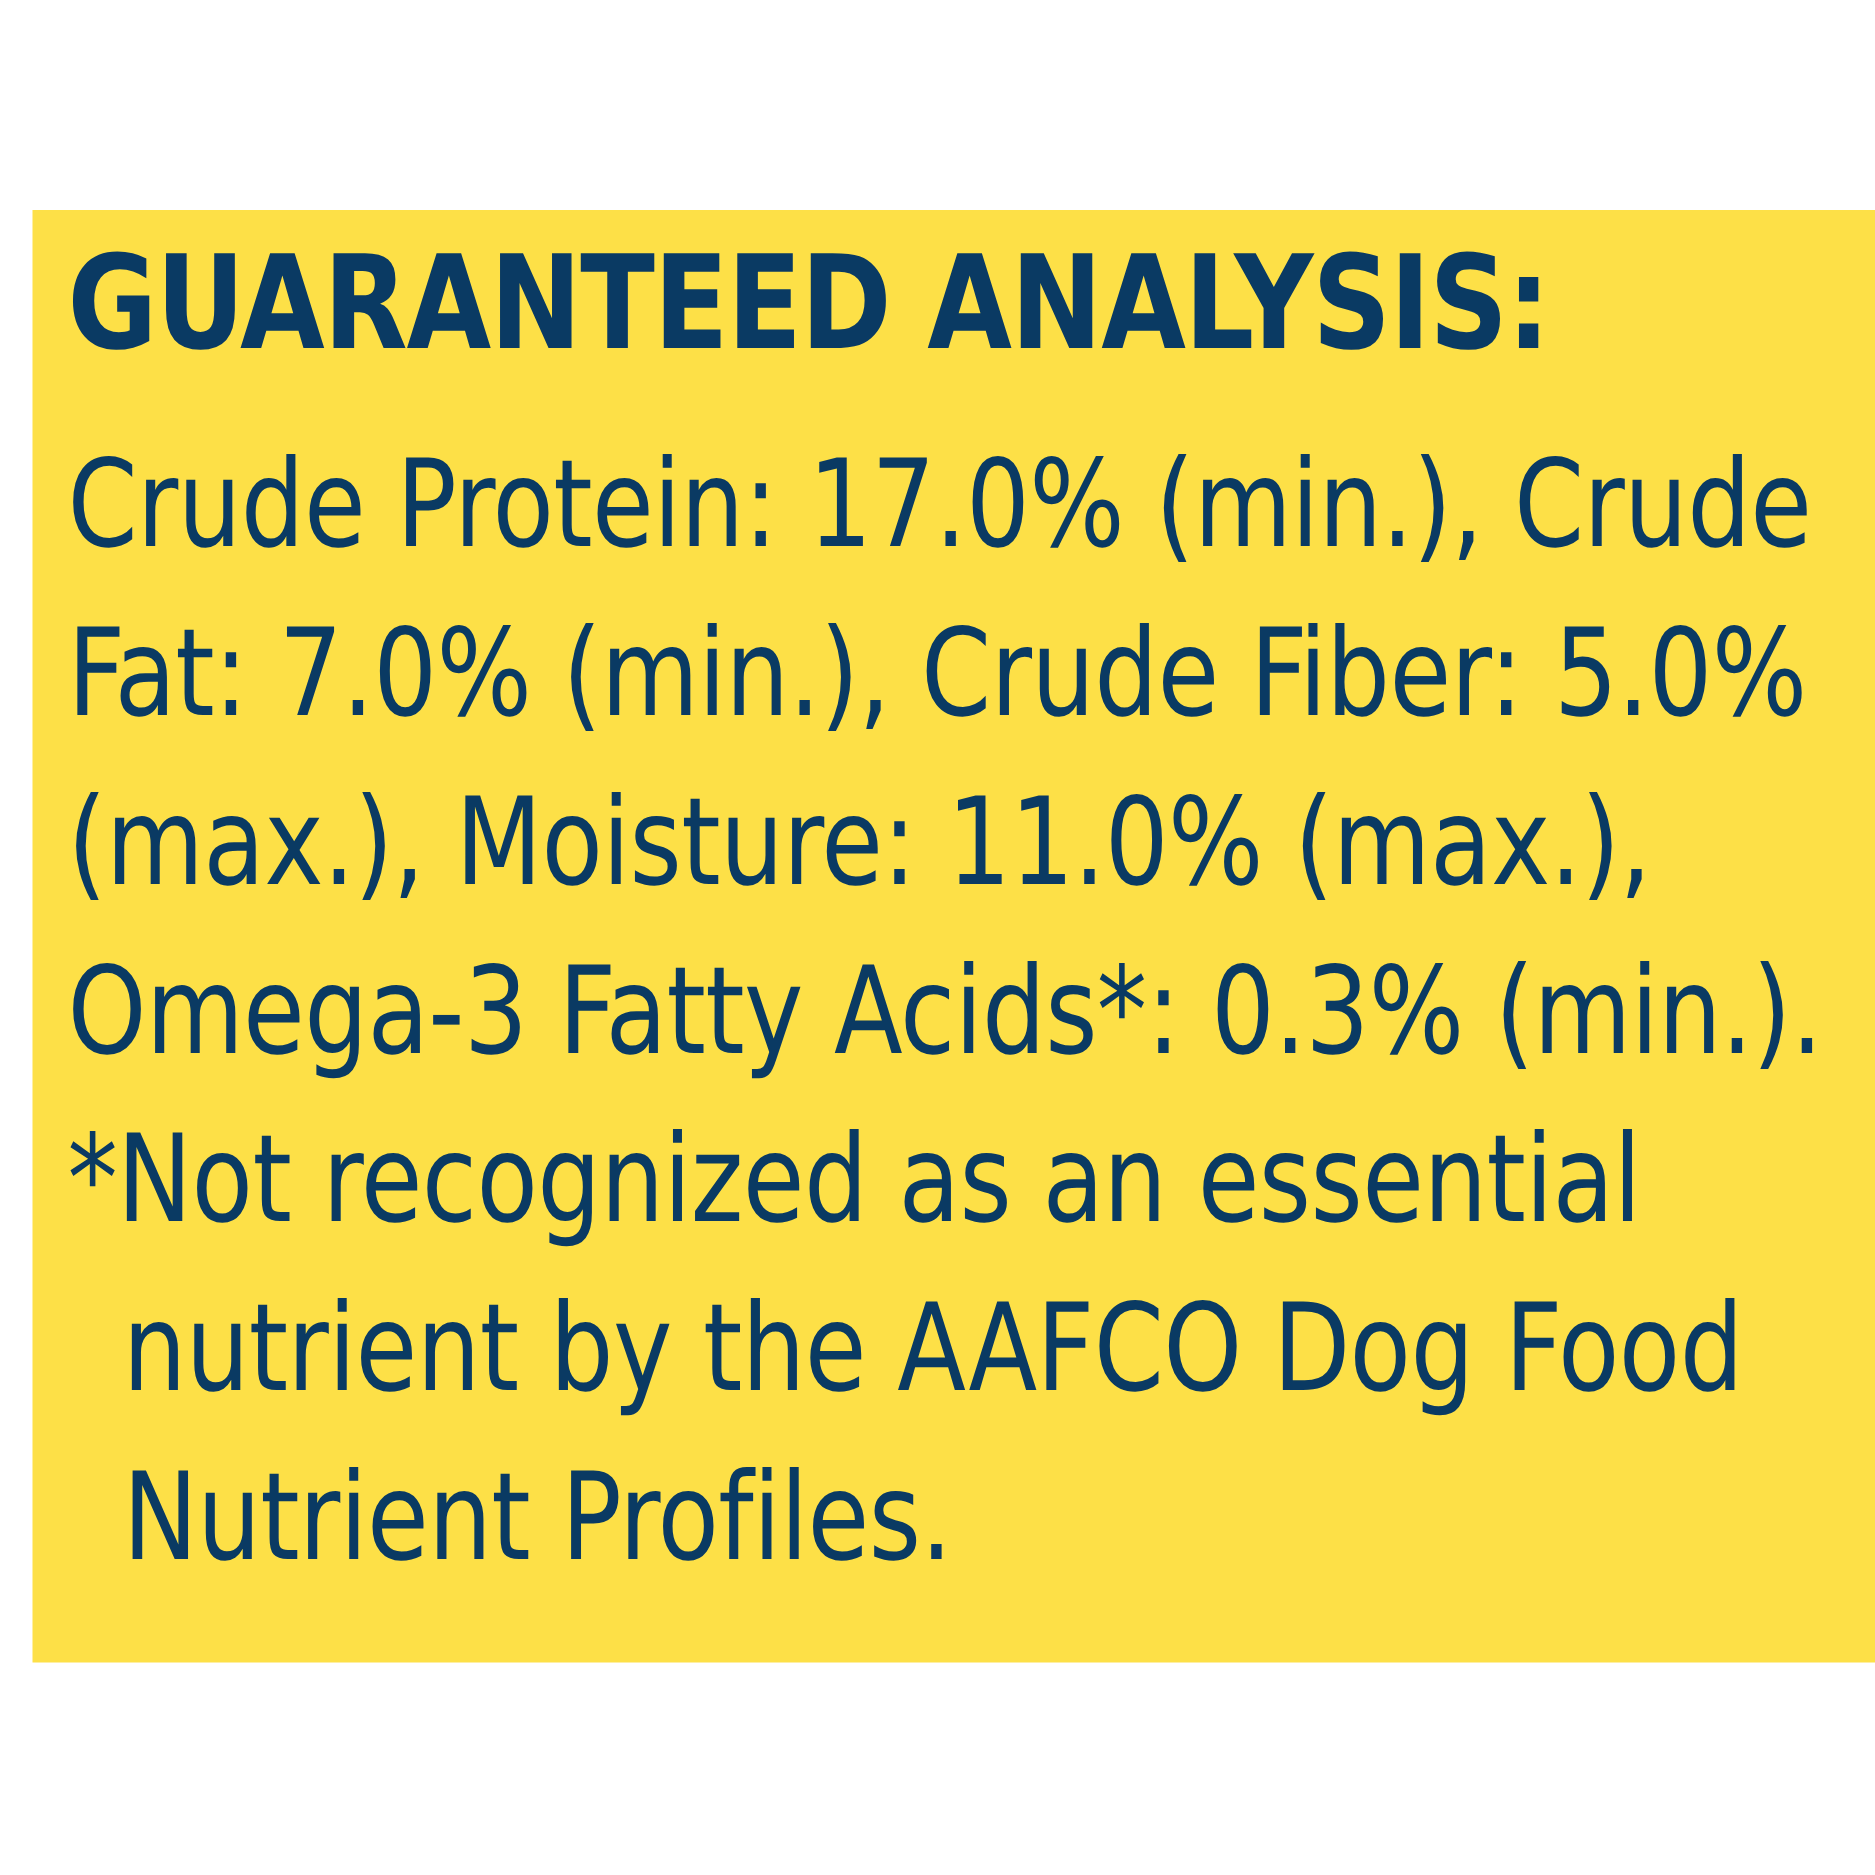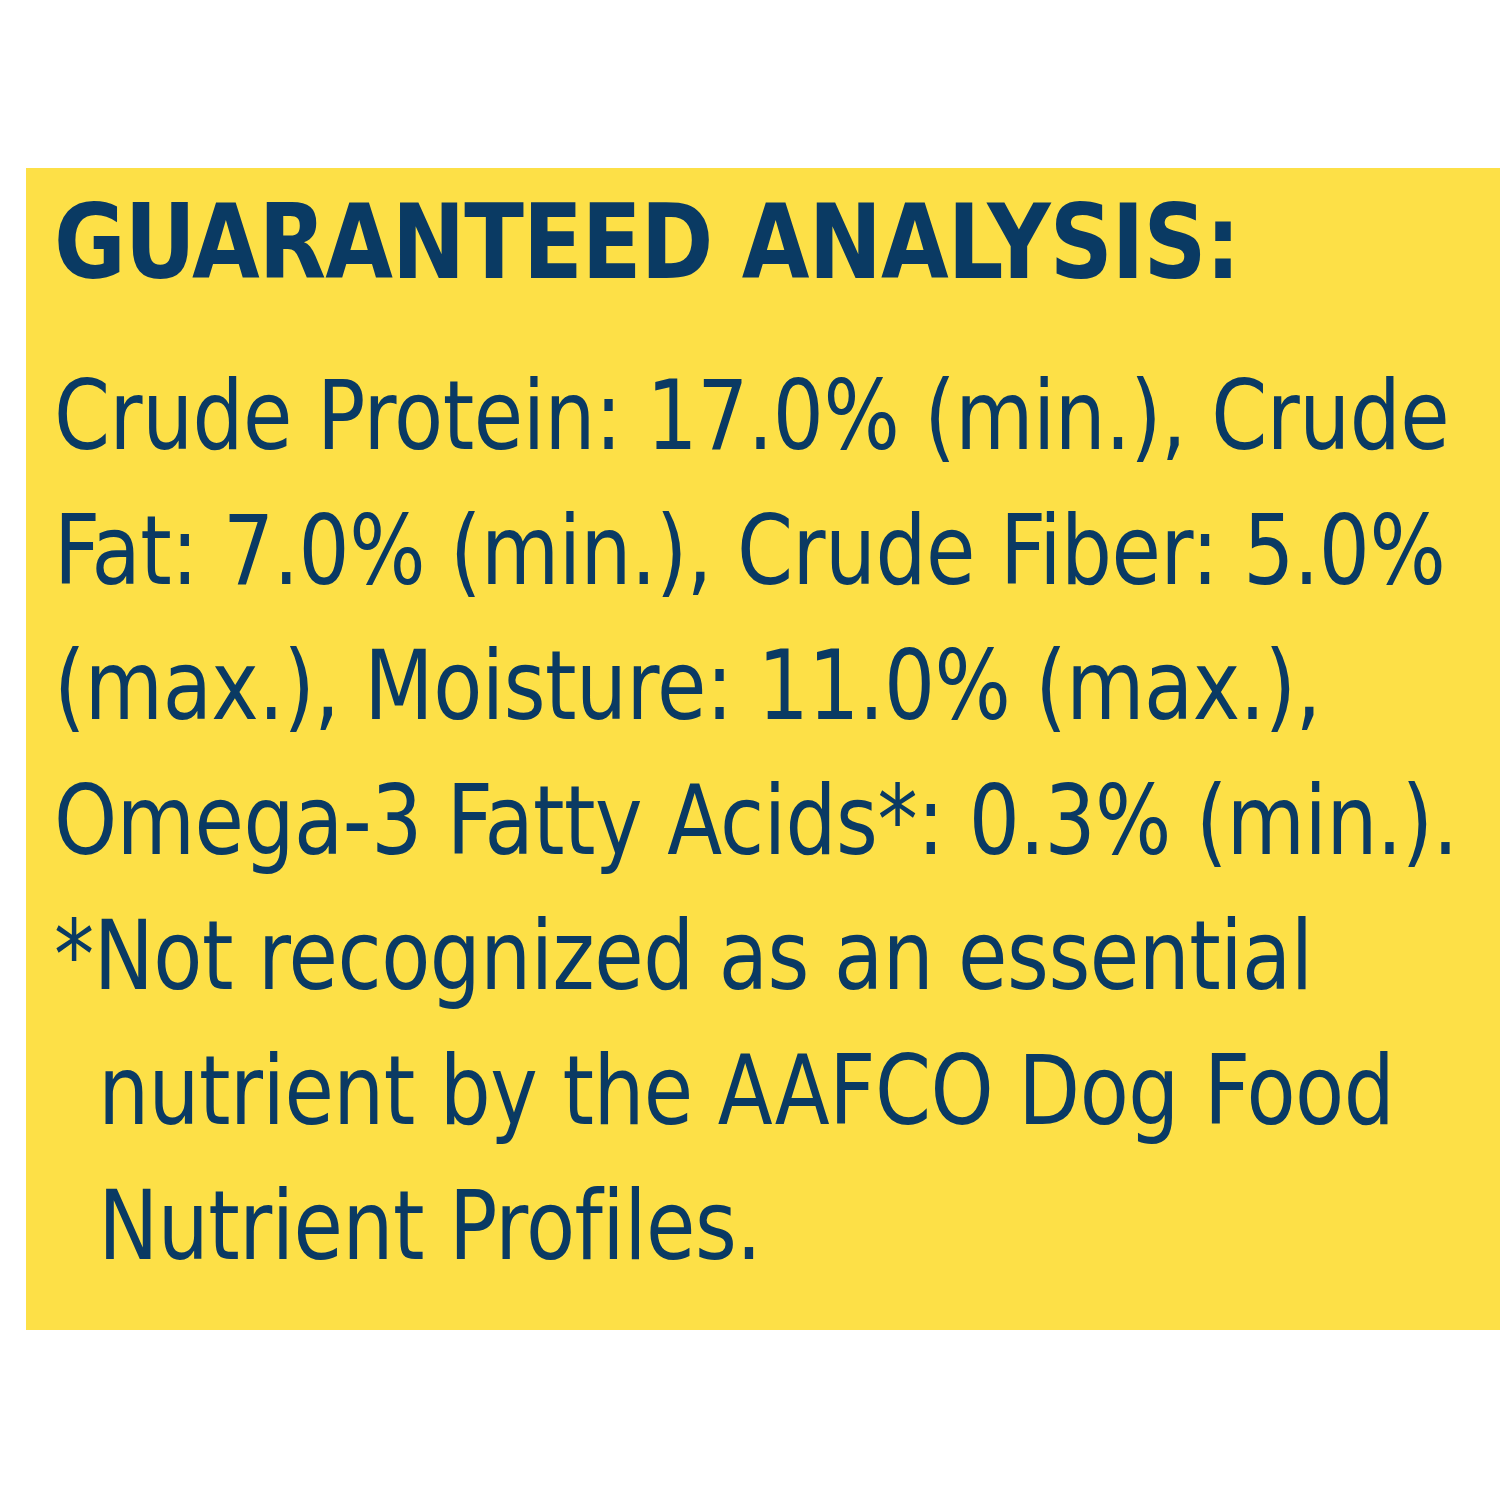--- a/index.html
+++ b/index.html
@@ -48,21 +48,21 @@
     
     transform: scaleX(0.935);
     transform-origin: left top;
     -webkit-font-smoothing: antialiased;
   }
 
   
   .body-block {
     position: absolute;
     left: 28px;
-    top: 180px;
+    top: 168px;
     width: 1420px;
     color: #0a3a63;
   }
 
   .body-line {
     font-family: "DejaVu Sans Condensed", "Liberation Sans Narrow", "Liberation Sans", sans-serif;
     font-weight: 400;
     font-size: 97px;
     line-height: 135px;
     white-space: nowrap;

